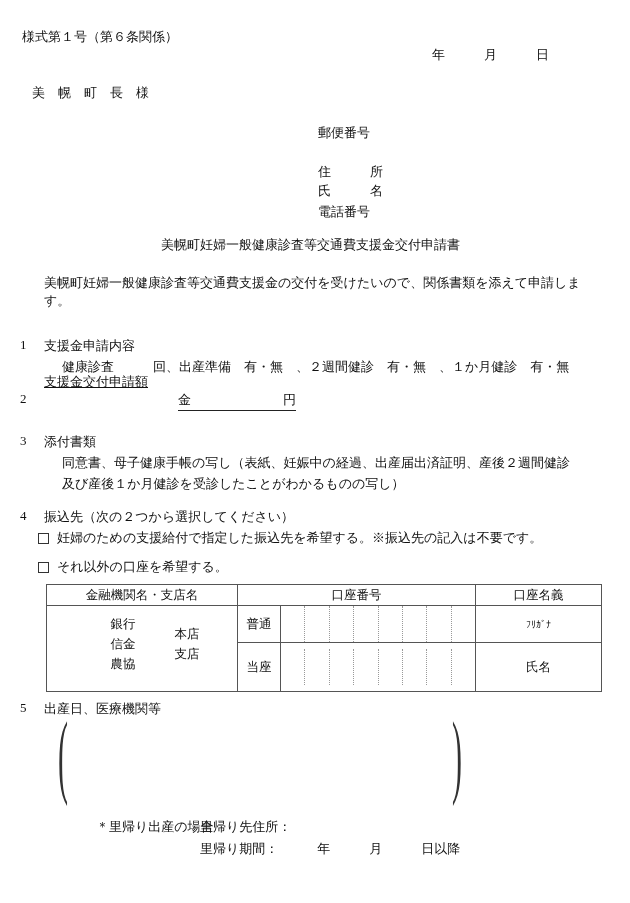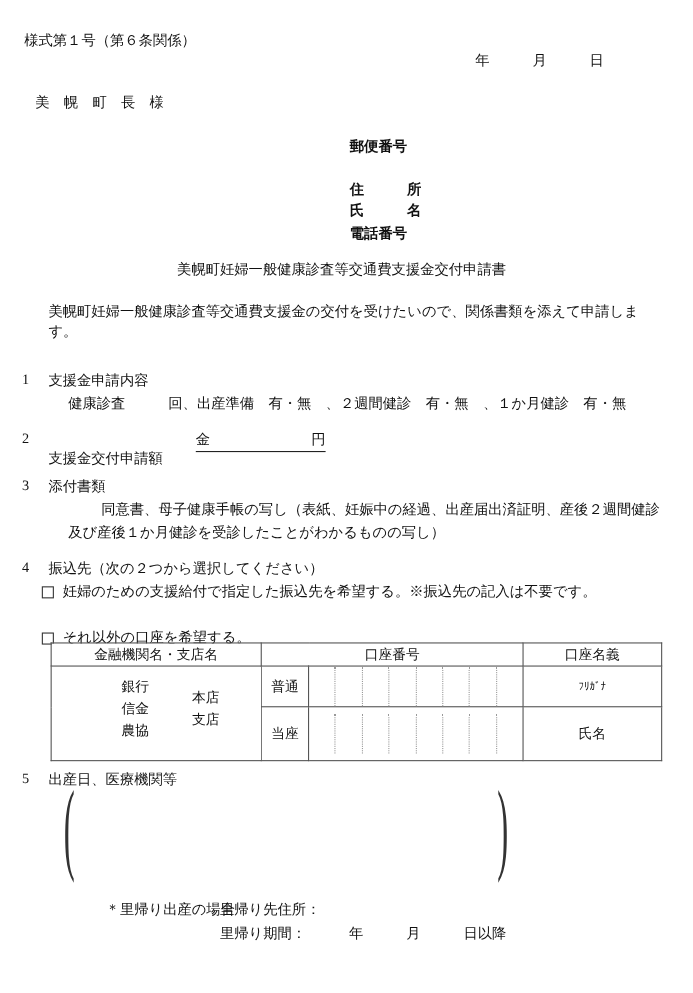--- a/index.html
+++ b/index.html
@@ -17,21 +17,21 @@
     overflow: hidden;
   }
   .pg { position: absolute; white-space: pre; }
 
   
   #doc-number   { left: 22px;  top: 28px;  font-size: 13px; font-family: Liberation Mono, monospace; }
   #date-line    { left: 432px; top: 46px;  font-size: 13px; letter-spacing: 0; }
   #addressee    { left: 32px;  top: 84px;  font-size: 13px; }
 
   
-  .applicant-lbl { left: 318px; font-size: 13px; font-weight: bold; }
+  .applicant-lbl { left: 318px; font-size: 13px; }
   #lbl-postal   { top: 124px; }
   #lbl-address  { top: 145px; margin-top: 18px; }
   #lbl-name     { top: 182px; }
   #lbl-phone    { top: 203px; }
 
   
   #form-title {
     top: 236px; left: 0; width: 621px;
     text-align: center; font-size: 13px; white-space: normal;
   }
@@ -41,35 +41,35 @@
   }
 
   
   .sec-num   { left: 20px; font-size: 13px; }
   .sec-head  { left: 44px; font-size: 13px; }
   .sec-body  { left: 62px; font-size: 13px; }
 
   #s1-num  { top: 337px; }  #s1-head { top: 337px; }
   #s1-line { top: 358px; }
 
-  #s2-num  { top: 391px; }  #s2-head { top: 408px; }
+  #s2-num  { top: 391px; }  #s2-head { top: 373px; text-decoration: underline; }
   #s2-amount {
     top: 391px; left: 178px; font-size: 13px;
     border-bottom: 1px solid #222; padding-bottom: 1px;
   }
   #s2-amount .gap { display: inline-block; width: 92px; }
 
   #s3-num  { top: 433px; }  #s3-head { top: 433px; }
-  #s3-l1   { top: 454px; margin-left: 30px; }
+  #s3-l1   { top: 454px; }
   #s3-l2   { top: 475px; }
 
   #s4-num  { top: 508px; }  #s4-head { top: 508px; }
   .chk-row { left: 38px; font-size: 13px; display: flex; align-items: flex-start; gap: 8px; }
   #s4-opt1 { top: 529px; }
-  #s4-opt2 { top: 571px; }
+  #s4-opt2 { top: 558px; }
   .chkbox {
     display: inline-block;
     width: 9px; height: 9px;
     border: 1px solid #333;
     margin-top: 4px;
     flex: none;
     background: #fff;
   }
 
   #s5-num  { top: 700px; }  #s5-head { top: 700px; }

